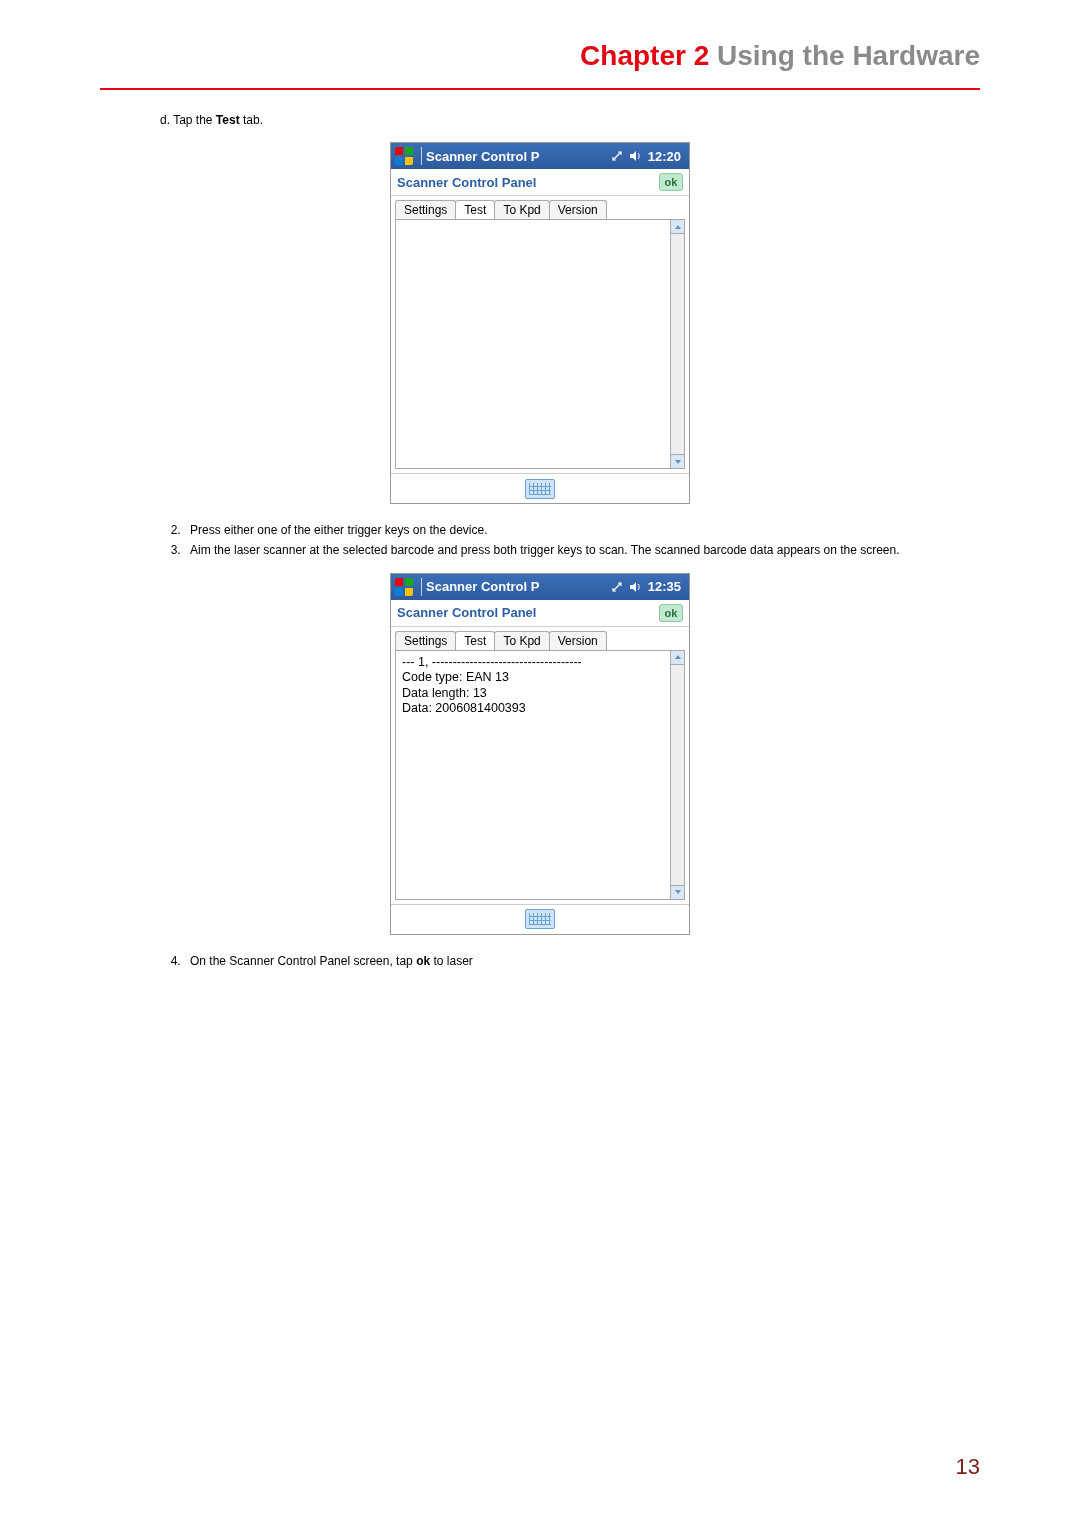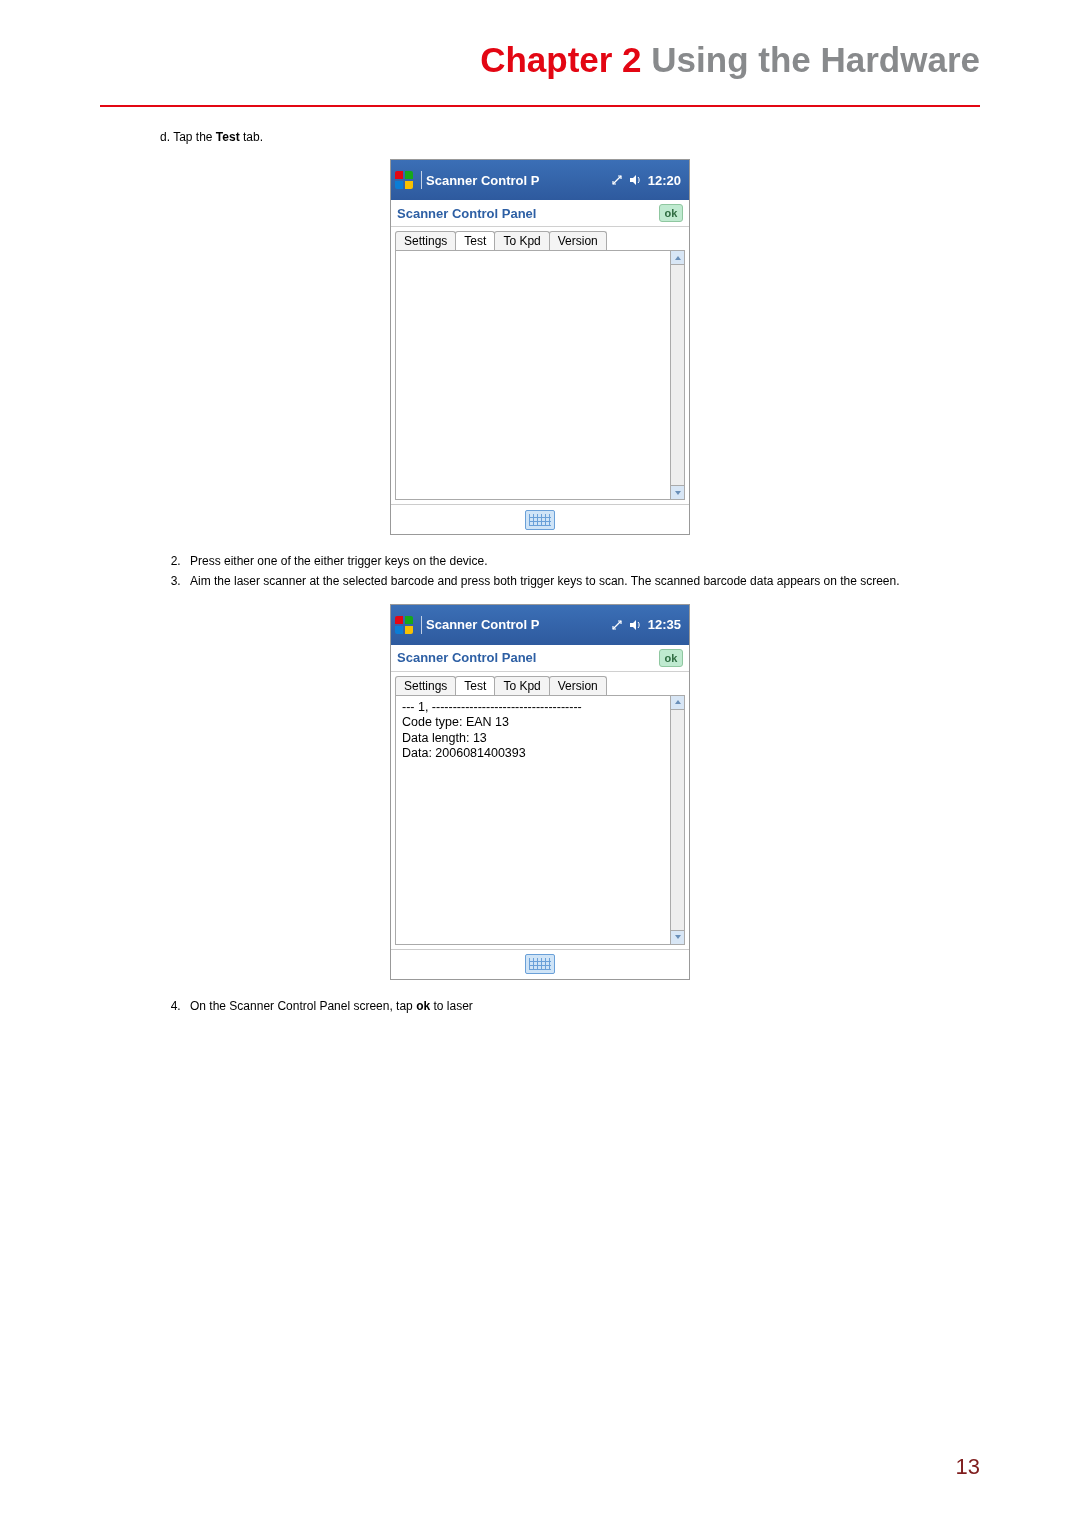--- a/index.html
+++ b/index.html
@@ -10,22 +10,22 @@
     background: #fff;
     width: 1080px;
     height: 1528px;
     position: relative;
     padding: 40px 100px 60px 100px;
   }
   .chapter-header {
     text-align: right;
     font-family: Arial, Helvetica, sans-serif;
     font-weight: bold;
-    font-size: 35px;
-    margin-bottom: 25px;
+    font-size: 28px;
+    margin-bottom: 16px;
   }
   .chapter-red { color: #e30613; }
   .chapter-gray { color: #888a8c; }
   .red-rule {
     border: none;
     border-top: 2px solid #e30613;
     margin-bottom: 22px;
   }
   .body-text {
     font-size: 12px;
@@ -52,21 +52,21 @@
   }
   
   .ppc {
     width: 300px;
     border: 1px solid #999;
     background: #fff;
     font-family: Tahoma, Arial, sans-serif;
     font-size: 13px;
   }
   .ppc-topbar {
-    height: 40px;
+    height: 26px;
     background: linear-gradient(#3b6fb6, #2e5a9e);
     display: flex;
     align-items: center;
     color: #fff;
     font-weight: bold;
     font-size: 13px;
     padding: 0 4px;
   }
   .ppc-start-flag {
     width: 18px; height: 18px;

